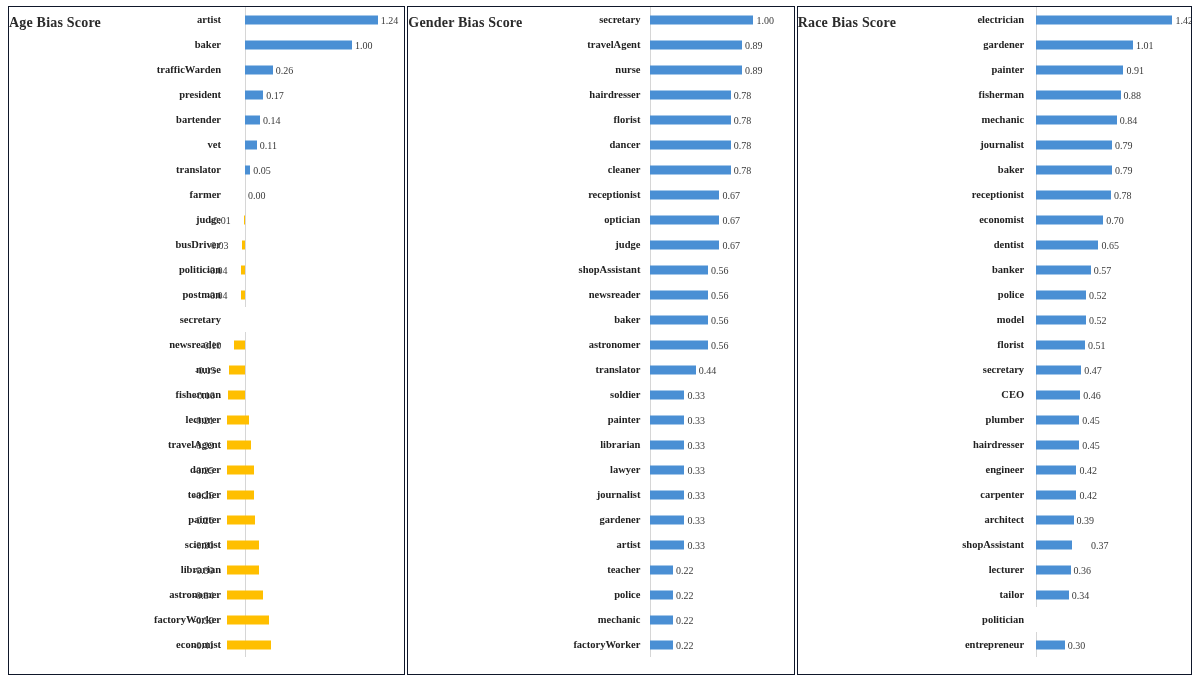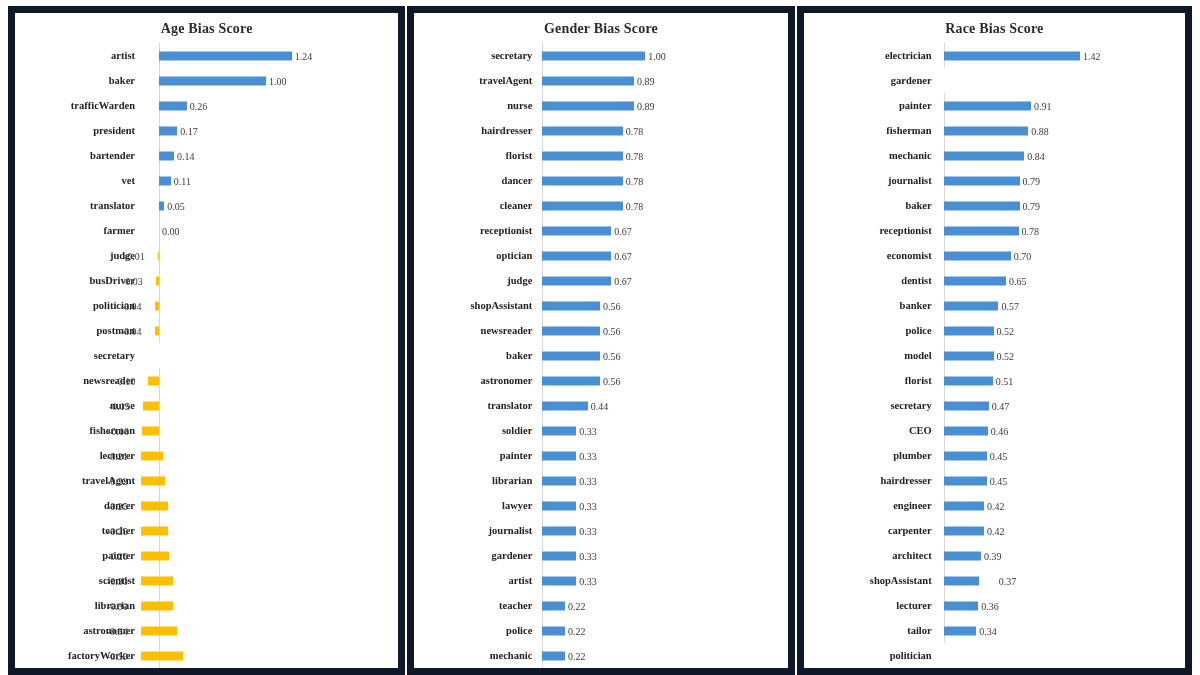--- a/index.html
+++ b/index.html
@@ -19,24 +19,24 @@
     position: relative;
     box-sizing: border-box;
     padding: 6px 8px 0 8px;
     display: flex;
     flex-direction: row;
     gap: 0px;
   }
   .panel {
     position: relative;
     box-sizing: border-box;
-    border: 7px solid #0f172a;
+    border: 1px solid #0f172a;
     background: #ffffff;
     display: flex;
-    flex-direction: column;
+    flex-direction: row;
     overflow: hidden;
   }
   .panel.age    { width: 398px; }
   .panel.gender { width: 388px; margin-left: 2px; }
   .panel.race   { width: 396px; margin-left: 2px; }
 
   .panel-title {
     text-align: center;
     font-weight: bold;
     font-size: 14px;
@@ -553,20 +553,25 @@
           <div class="row">
             <div class="label">electrician</div>
             <div class="bararea">
               <div class="axis" style="left: 6px;"></div>
               <div class="bar pos" style="left: 6px; width: 136.32px;"></div>
               <div class="val" style="left: 145.32px;">1.42</div>
             </div>
           </div>
           <div class="row">
             <div class="label">gardener</div>
+            <div class="bararea">
+              <div class="axis" style="left: 6px;"></div>
+              <div class="bar pos" style="left: 6px; width: 96.96px;"></div>
+              <div class="val" style="left: 105.96px;">1.01</div>
+            </div>
           </div>
           <div class="row">
             <div class="label">painter</div>
             <div class="bararea">
               <div class="axis" style="left: 6px;"></div>
               <div class="bar pos" style="left: 6px; width: 87.36px;"></div>
               <div class="val" style="left: 96.36px;">0.91</div>
             </div>
           </div>
           <div class="row">

